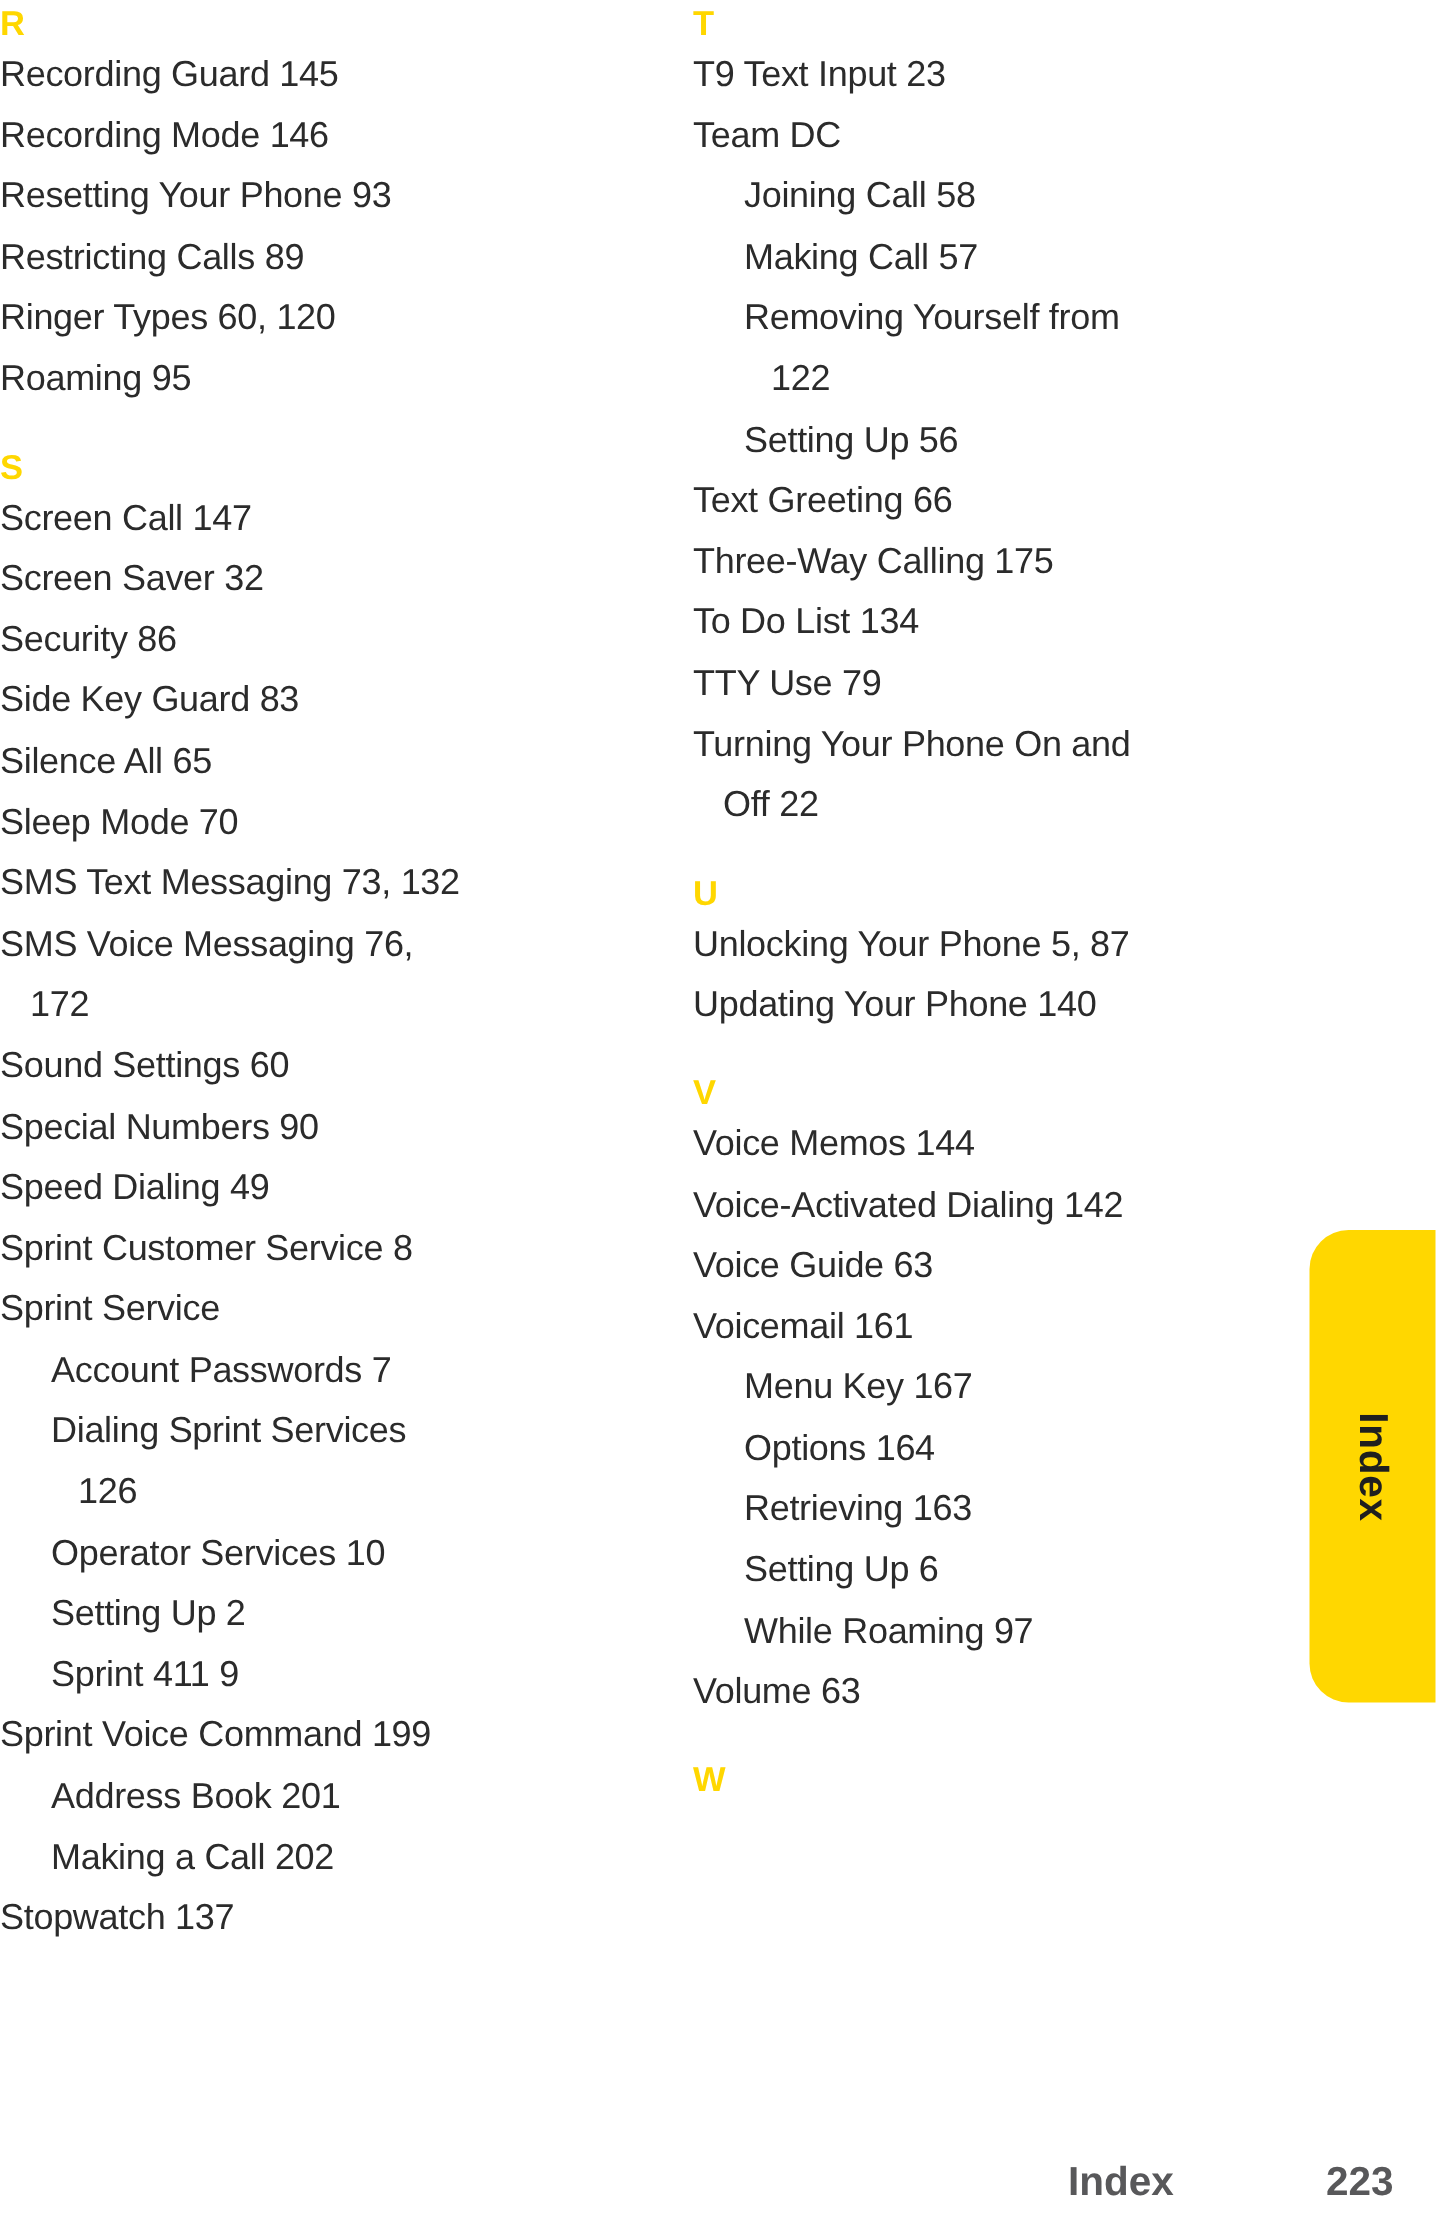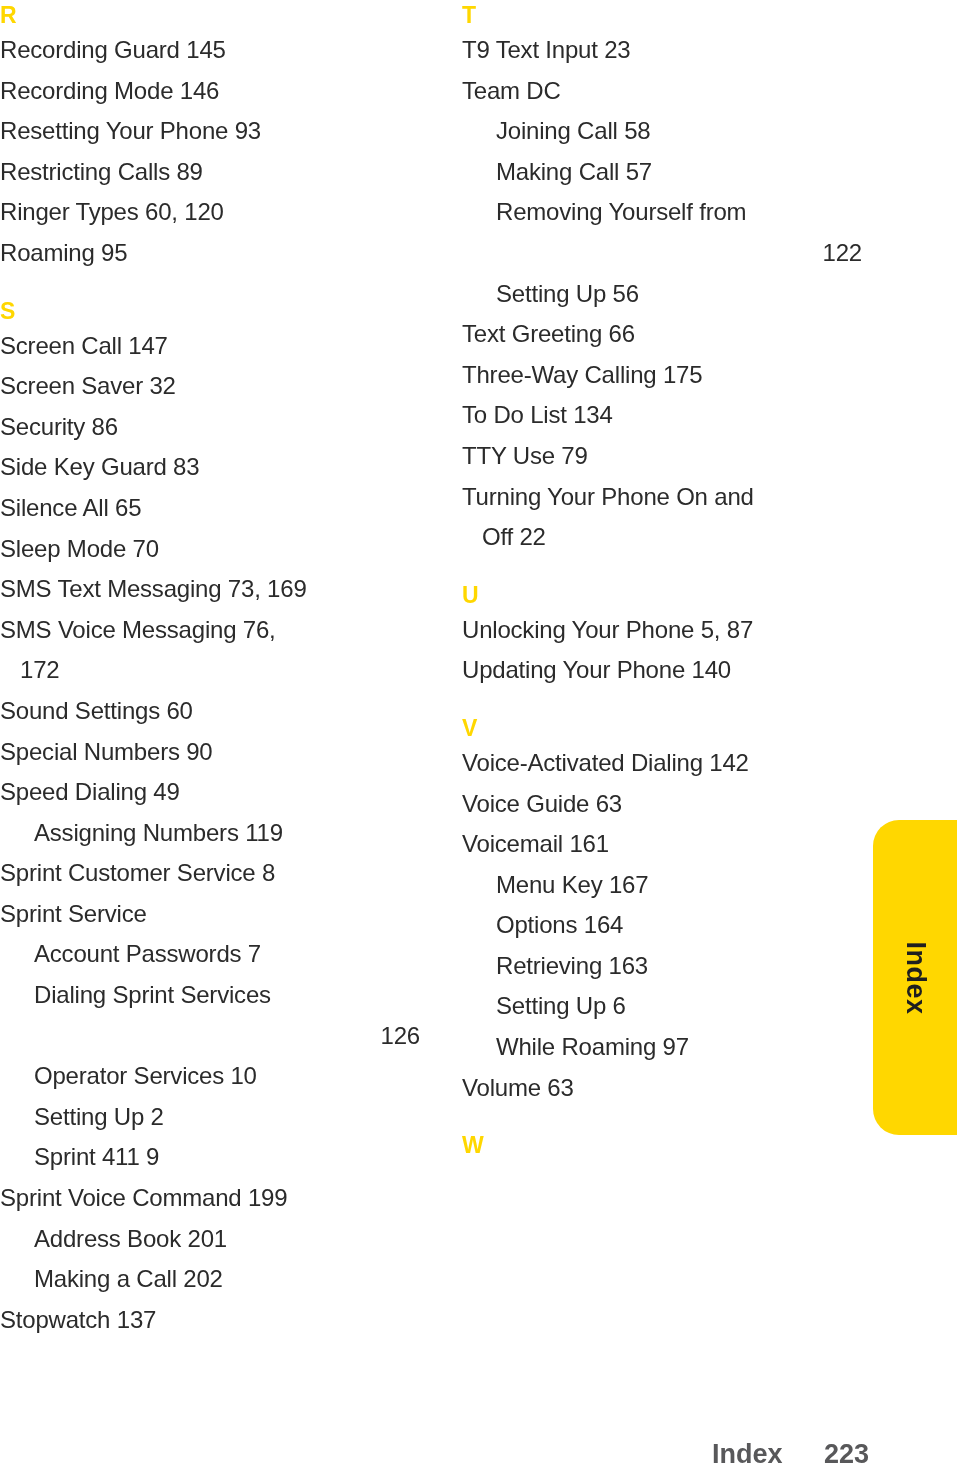--- a/index.html
+++ b/index.html
@@ -77,41 +77,41 @@
   }
   .entry {
     font-size: 24px;
     line-height: 40.6px;
     white-space: nowrap;
     letter-spacing: -0.2px;
   }
   .entry.level-0 { padding-left: 0px;  }
   .entry.level-1 { padding-left: 34px; }
   .entry.cont-0  { padding-left: 20px; }
-  .entry.cont-1  { padding-left: 52px; text-align: right; }
+  .entry.cont-1  { padding-left: 52px; }
 
   
   #page-footer {
     position: absolute;
     left: 0;
     bottom: 0;
     width: 957px;
     height: 64px;
   }
   #footer-label {
     position: absolute;
     left: 712px;
     bottom: 6px;
     font-size: 27px;
     font-weight: bold;
     color: #58585a;
   }
   #footer-page-number {
     position: absolute;
-    left: 824px;
+    left: 884px;
     bottom: 6px;
     font-size: 27px;
     font-weight: bold;
     color: #58585a;
   }
 </style>
 </head>
 <body style="background: rgb(255, 255, 255); color: rgb(43, 43, 43);">
 
 <div id="columns">
@@ -130,27 +130,26 @@
       <div class="section-gap-top"></div>
       <div class="index-section">
         <div class="section-letter">S</div>
         <ul class="entry-list">
           <li class="entry level-0">Screen Call 147</li>
           <li class="entry level-0">Screen Saver 32</li>
           <li class="entry level-0">Security 86</li>
           <li class="entry level-0">Side Key Guard 83</li>
           <li class="entry level-0">Silence All 65</li>
           <li class="entry level-0">Sleep Mode 70</li>
-          <li class="entry level-0">SMS Text Messaging 73, 169</li>
+          <li class="entry level-0">SMS Text Messaging 73, 132</li>
           <li class="entry level-0">SMS Voice Messaging 76,</li>
           <li class="entry cont-0">172</li>
           <li class="entry level-0">Sound Settings 60</li>
           <li class="entry level-0">Special Numbers 90</li>
           <li class="entry level-0">Speed Dialing 49</li>
-          <li class="entry level-1">Assigning Numbers 119</li>
           <li class="entry level-0">Sprint Customer Service 8</li>
           <li class="entry level-0">Sprint Service</li>
           <li class="entry level-1">Account Passwords 7</li>
           <li class="entry level-1">Dialing Sprint Services</li>
           <li class="entry cont-1">126</li>
           <li class="entry level-1">Operator Services 10</li>
           <li class="entry level-1">Setting Up 2</li>
           <li class="entry level-1">Sprint 411 9</li>
           <li class="entry level-0">Sprint Voice Command 199</li>
           <li class="entry level-1">Address Book 201</li>
@@ -183,20 +182,21 @@
         <div class="section-letter">U</div>
         <ul class="entry-list">
           <li class="entry level-0">Unlocking Your Phone 5, 87</li>
           <li class="entry level-0">Updating Your Phone 140</li>
         </ul>
       </div>
       <div class="section-gap-top"></div>
       <div class="index-section">
         <div class="section-letter">V</div>
         <ul class="entry-list">
+          <li class="entry level-0">Voice Memos 144</li>
           <li class="entry level-0">Voice-Activated Dialing 142</li>
           <li class="entry level-0">Voice Guide 63</li>
           <li class="entry level-0">Voicemail 161</li>
           <li class="entry level-1">Menu Key 167</li>
           <li class="entry level-1">Options 164</li>
           <li class="entry level-1">Retrieving 163</li>
           <li class="entry level-1">Setting Up 6</li>
           <li class="entry level-1">While Roaming 97</li>
           <li class="entry level-0">Volume 63</li>
         </ul>

